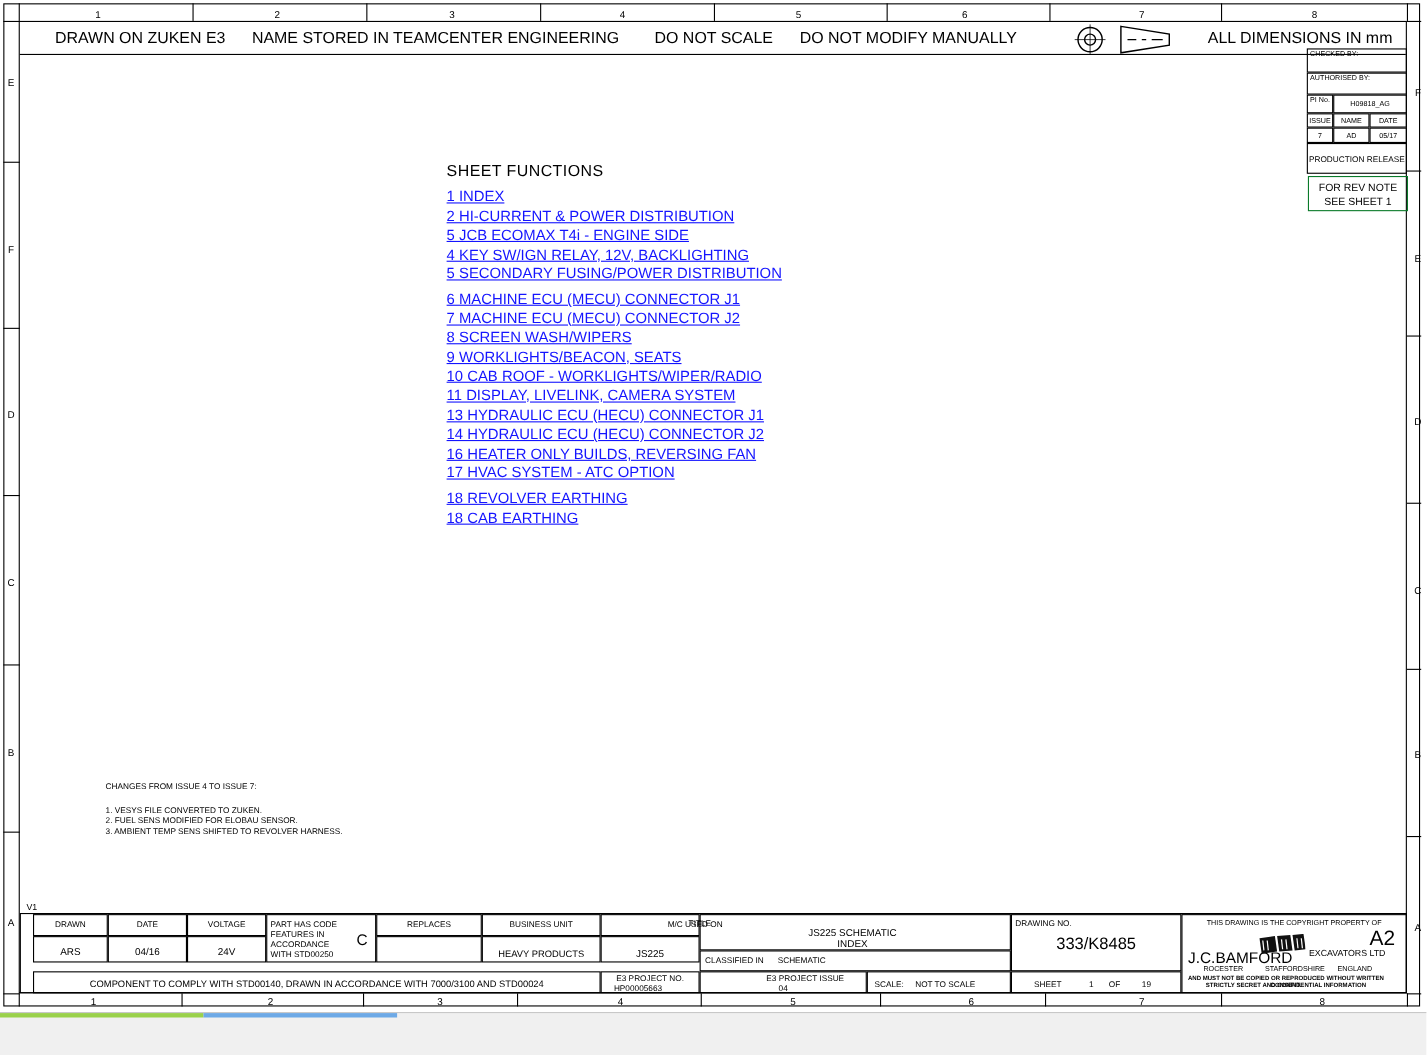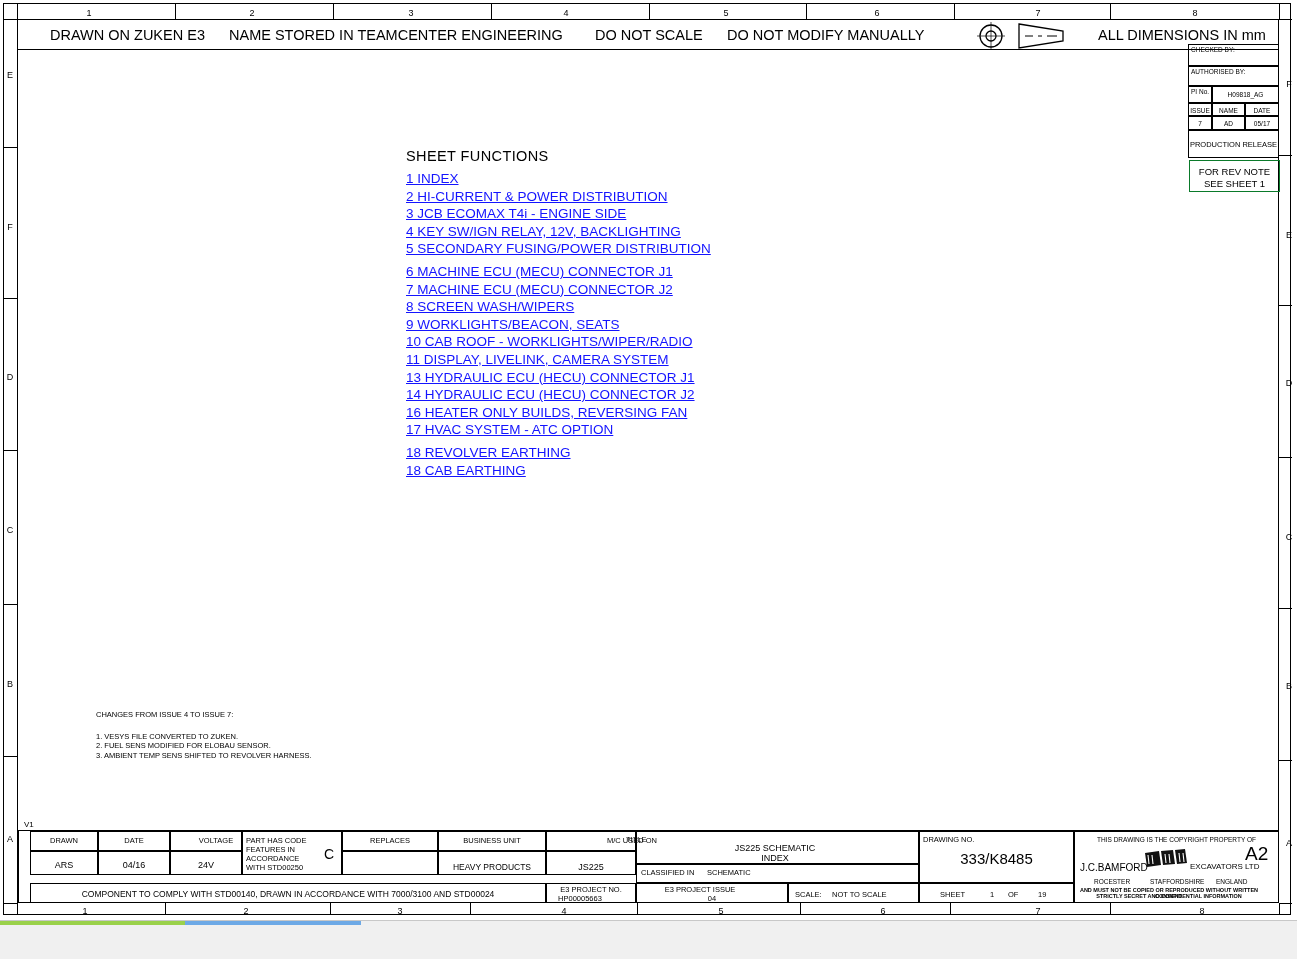--- a/index.html
+++ b/index.html
@@ -144,21 +144,21 @@
         <line x1="50" y1="14" x2="58" y2="14" stroke="#000" stroke-width="1"></line>
         <line x1="63" y1="14" x2="67" y2="14" stroke="#000" stroke-width="1"></line>
         <line x1="72" y1="14" x2="82" y2="14" stroke="#000" stroke-width="1"></line>
       </svg>
     </div>
 
     <div class="sf-title">SHEET  FUNCTIONS</div>
     <div class="sf-list">
       <div class="sf-item">1   INDEX</div>
       <div class="sf-item">2   HI-CURRENT &amp; POWER DISTRIBUTION</div>
-      <div class="sf-item">3  JCB ECOMAX T4i - ENGINE SIDE</div>
+      <div class="sf-item">5  JCB ECOMAX T4i - ENGINE SIDE</div>
       <div class="sf-item">4   KEY SW/IGN RELAY, 12V, BACKLIGHTING</div>
       <div class="sf-item">5   SECONDARY FUSING/POWER DISTRIBUTION</div>
       <div class="sf-gap"></div>
       <div class="sf-item">6  MACHINE ECU (MECU) CONNECTOR J1</div>
       <div class="sf-item">7 MACHINE ECU (MECU) CONNECTOR J2</div>
       <div class="sf-item">8   SCREEN WASH/WIPERS</div>
       <div class="sf-item">9 WORKLIGHTS/BEACON, SEATS</div>
       <div class="sf-item">10   CAB ROOF - WORKLIGHTS/WIPER/RADIO</div>
       <div class="sf-item">11  DISPLAY, LIVELINK, CAMERA SYSTEM</div>
       <div class="sf-item">13   HYDRAULIC ECU (HECU) CONNECTOR J1</div>
@@ -222,21 +222,21 @@
     <div class="tb-lbl center" style="left:30px;top:836px;width:68px;">DRAWN</div>
     <div class="tb" style="left:30px;top:851px;width:68px;height:24px;"></div>
     <div class="tb-val" style="left:30px;top:860px;width:68px;">ARS</div>
 
     <div class="tb" style="left:98px;top:831px;width:72px;height:20px;"></div>
     <div class="tb-lbl center" style="left:98px;top:836px;width:72px;">DATE</div>
     <div class="tb" style="left:98px;top:851px;width:72px;height:24px;"></div>
     <div class="tb-val" style="left:98px;top:860px;width:72px;">04/16</div>
 
     <div class="tb" style="left:170px;top:831px;width:72px;height:20px;"></div>
-    <div class="tb-lbl center" style="left:170px;top:836px;width:92px;">VOLTAGE</div>
+    <div class="tb-lbl center" style="left:170px;top:836px;width:72px;">VOLTAGE</div>
     <div class="tb" style="left:170px;top:851px;width:72px;height:24px;"></div>
     <div class="tb-val" style="left:170px;top:860px;width:72px;">24V</div>
 
     <div class="tb" style="left:242px;top:831px;width:100px;height:44px;"></div>
     <div class="tb-lbl" style="left:246px;top:836px;">PART HAS CODE</div>
     <div class="tb-lbl" style="left:246px;top:845px;">FEATURES IN</div>
     <div class="tb-lbl" style="left:246px;top:854px;">ACCORDANCE</div>
     <div class="tb-lbl" style="left:246px;top:863px;">WITH STD00250</div>
     <div style="position:absolute;left:324px;top:846px;font-size:14px;">C</div>
 
@@ -262,21 +262,21 @@
     <div class="tb" style="left:636px;top:864px;width:283px;height:19px;"></div>
     <div class="tb-lbl" style="left:641px;top:868px;">CLASSIFIED IN</div>
     <div class="tb-lbl" style="left:707px;top:868px;">SCHEMATIC</div>
 
     <div class="tb" style="left:919px;top:831px;width:155px;height:52px;"></div>
     <div class="tb-lbl" style="left:923px;top:835px;">DRAWING NO.</div>
     <div style="position:absolute;left:919px;top:850px;width:155px;text-align:center;font-size:15px;">333/K8485</div>
 
     <div class="tb" style="left:1074px;top:831px;width:205px;height:72px;"></div>
     <div style="position:absolute;left:1074px;top:836px;width:205px;text-align:center;font-size:6.5px;">THIS DRAWING IS THE COPYRIGHT PROPERTY OF</div>
-    <div style="position:absolute;left:1080px;top:862px;font-size:10px;">J.C.BAMFORD</div>
+    <div style="position:absolute;left:1080px;top:862px;font-size:14px;">J.C.BAMFORD</div>
     <div style="position:absolute;left:1190px;top:862px;font-size:8px;">EXCAVATORS LTD</div>
     <div style="position:absolute;left:1143px;top:849px;width:44px;height:22px;overflow:hidden;">
       <svg width="44" height="22" viewBox="0 0 44 22">
         <g fill="#111">
           <path d="M2 4 L16 2 L18 16 L4 18 Z"></path>
           <path d="M18 2 L30 1 L32 15 L20 16 Z"></path>
           <path d="M32 1 L42 0 L44 14 L34 15 Z"></path>
         </g>
         <g stroke="#fff" stroke-width="1.1">
           <path d="M5 6 L6 15" fill="none"></path>
@@ -296,21 +296,21 @@
     <div style="position:absolute;left:1245px;top:843px;font-size:19px;">A2</div>
 
     <div class="tb" style="left:30px;top:883px;width:516px;height:20px;"></div>
     <div style="position:absolute;left:30px;top:889px;width:516px;text-align:center;font-size:8.5px;">COMPONENT TO COMPLY WITH STD00140, DRAWN IN ACCORDANCE WITH 7000/3100 AND STD00024</div>
 
     <div class="tb" style="left:546px;top:883px;width:90px;height:20px;"></div>
     <div class="tb-lbl center" style="left:546px;top:885px;width:90px;">E3 PROJECT NO.</div>
     <div class="tb-lbl center" style="left:546px;top:894px;width:68px;">HP00005663</div>
 
     <div class="tb" style="left:636px;top:883px;width:152px;height:20px;"></div>
-    <div class="tb-lbl center" style="left:636px;top:885px;width:128px;">E3 PROJECT ISSUE</div>
+    <div class="tb-lbl center" style="left:668px;top:885px;width:128px;">E3 PROJECT ISSUE</div>
     <div class="tb-lbl center" style="left:636px;top:894px;width:152px;">04</div>
 
     <div class="tb" style="left:788px;top:883px;width:131px;height:20px;"></div>
     <div class="tb-lbl" style="left:795px;top:890px;">SCALE:</div>
     <div class="tb-lbl" style="left:832px;top:890px;">NOT TO SCALE</div>
 
     <div class="tb" style="left:919px;top:883px;width:155px;height:20px;"></div>
     <div class="tb-lbl" style="left:940px;top:890px;">SHEET</div>
     <div class="tb-lbl" style="left:990px;top:890px;">1</div>
     <div class="tb-lbl" style="left:1008px;top:890px;">OF</div>

